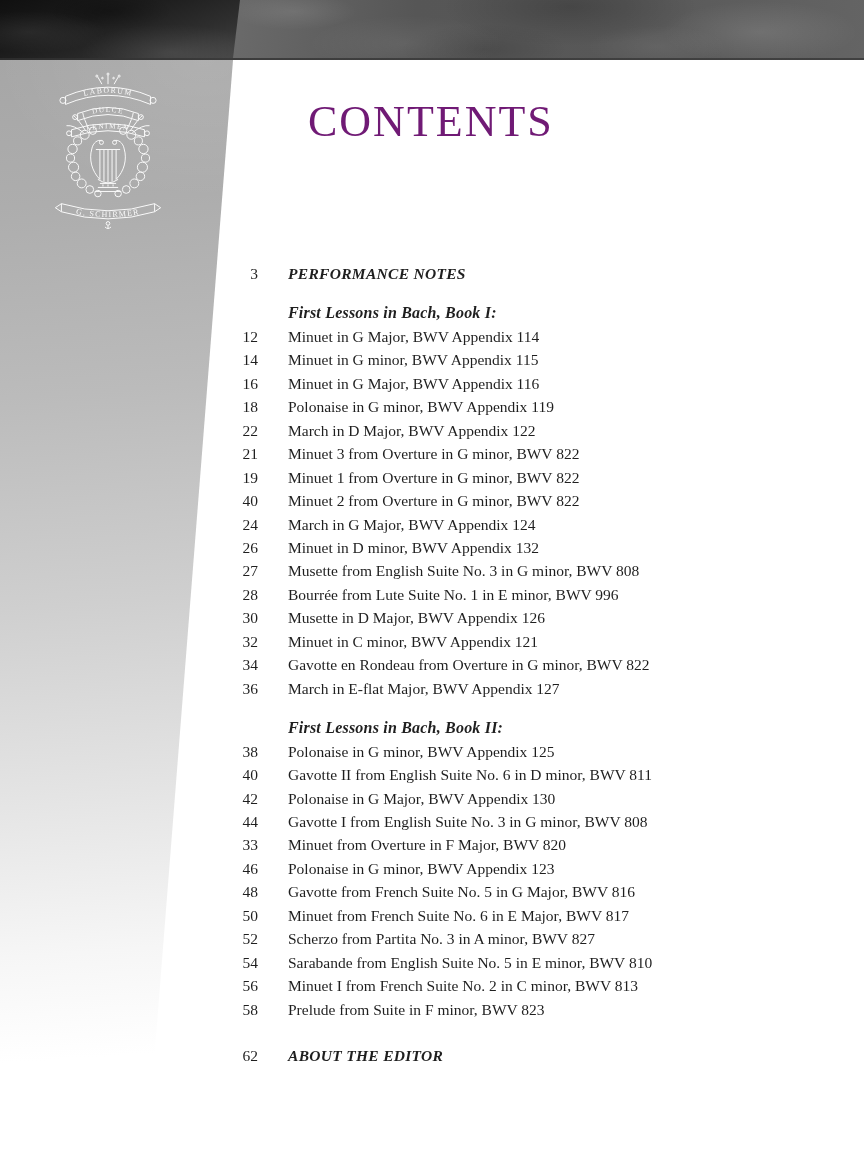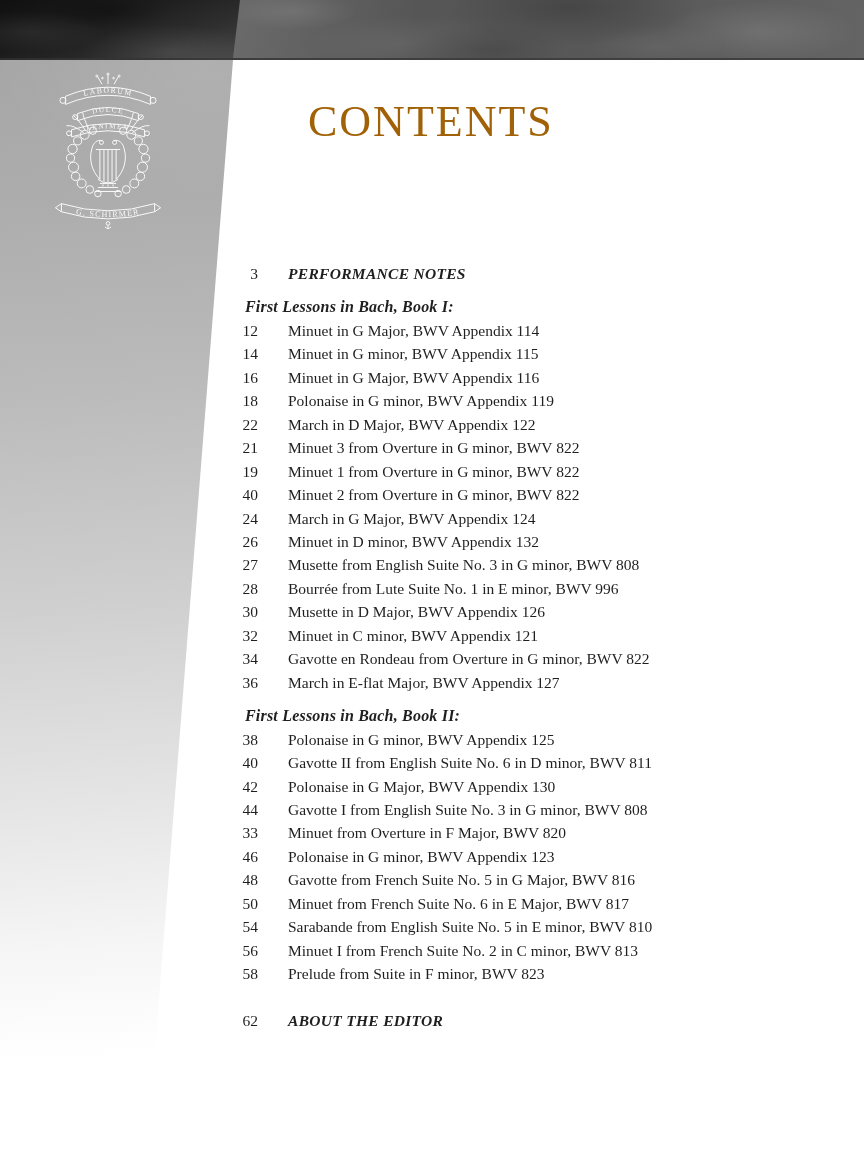--- a/index.html
+++ b/index.html
@@ -50,31 +50,31 @@
   
   .logo{position:absolute;left:53px;top:70px;width:110px;height:160px;opacity:.92;}
   .logo *{vector-effect:non-scaling-stroke;}
   .logo path,.logo circle,.logo line,.logo ellipse{fill:none;stroke:#ffffff;stroke-width:1;}
   .logo text{fill:#ffffff;stroke:none;font-family:"Liberation Serif",serif;}
 
   
   .title{
     position:absolute;left:308px;top:100px;
     font-size:44px;line-height:44px;letter-spacing:2px;
-    color:#a16207;white-space:nowrap;
+    color:#701a75;white-space:nowrap;
   }
   .toc{
     position:absolute;left:215px;top:262px;width:500px;
     font-size:15.5px;line-height:23.45px;
   }
   .row{display:flex;}
   .pg{width:43px;text-align:right;flex:none;}
   .ti{margin-left:30px;white-space:nowrap;}
   .bold-row .ti{font-weight:bold;letter-spacing:.3px;font-style:italic;}
-  .heading-row{margin-top:10px;flex-direction:column;}
+  .heading-row{margin-top:16px;}
   .heading-row .ti{font-weight:bold;font-style:italic;font-size:16px;letter-spacing:.2px;}
   .about-row{margin-top:23px;}
 </style>
 </head>
 <body>
 
 <div class="page">
 
   <div class="top-band"></div>
   <div class="top-band-dark"></div>
@@ -289,20 +289,24 @@
       </div>
       <div class="row">
         <div class="pg">48</div>
         <div class="ti">Gavotte from French Suite No. 5 in G Major, BWV 816</div>
       </div>
       <div class="row">
         <div class="pg">50</div>
         <div class="ti">Minuet from French Suite No. 6 in E Major, BWV 817</div>
       </div>
       <div class="row">
+        <div class="pg">52</div>
+        <div class="ti">Scherzo from Partita No. 3 in A minor, BWV 827</div>
+      </div>
+      <div class="row">
         <div class="pg">54</div>
         <div class="ti">Sarabande from English Suite No. 5 in E minor, BWV 810</div>
       </div>
       <div class="row">
         <div class="pg">56</div>
         <div class="ti">Minuet I from French Suite No. 2 in C minor, BWV 813</div>
       </div>
       <div class="row">
         <div class="pg">58</div>
         <div class="ti">Prelude from Suite in F minor, BWV 823</div>

